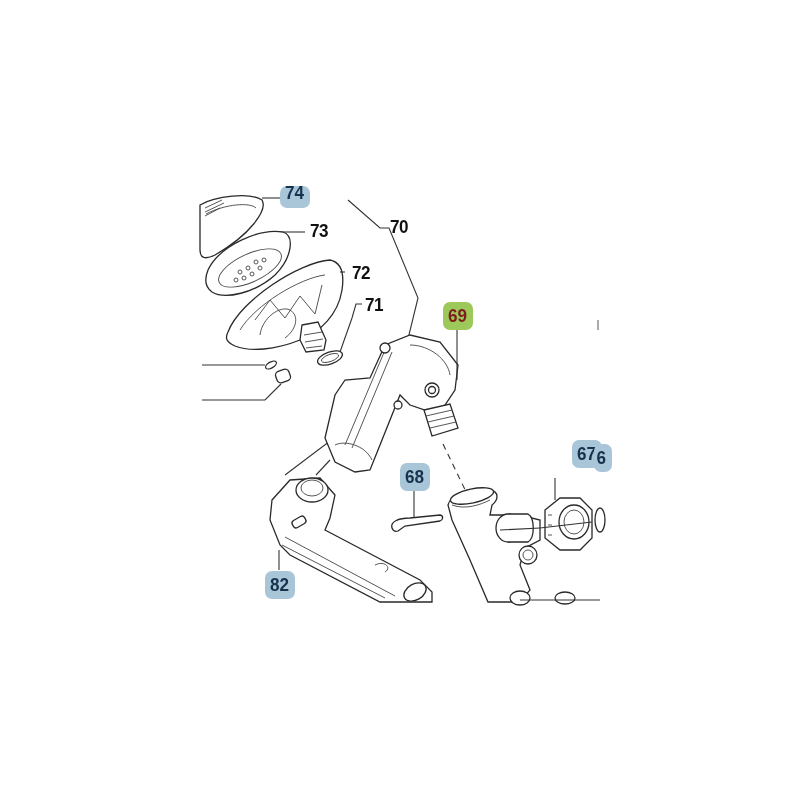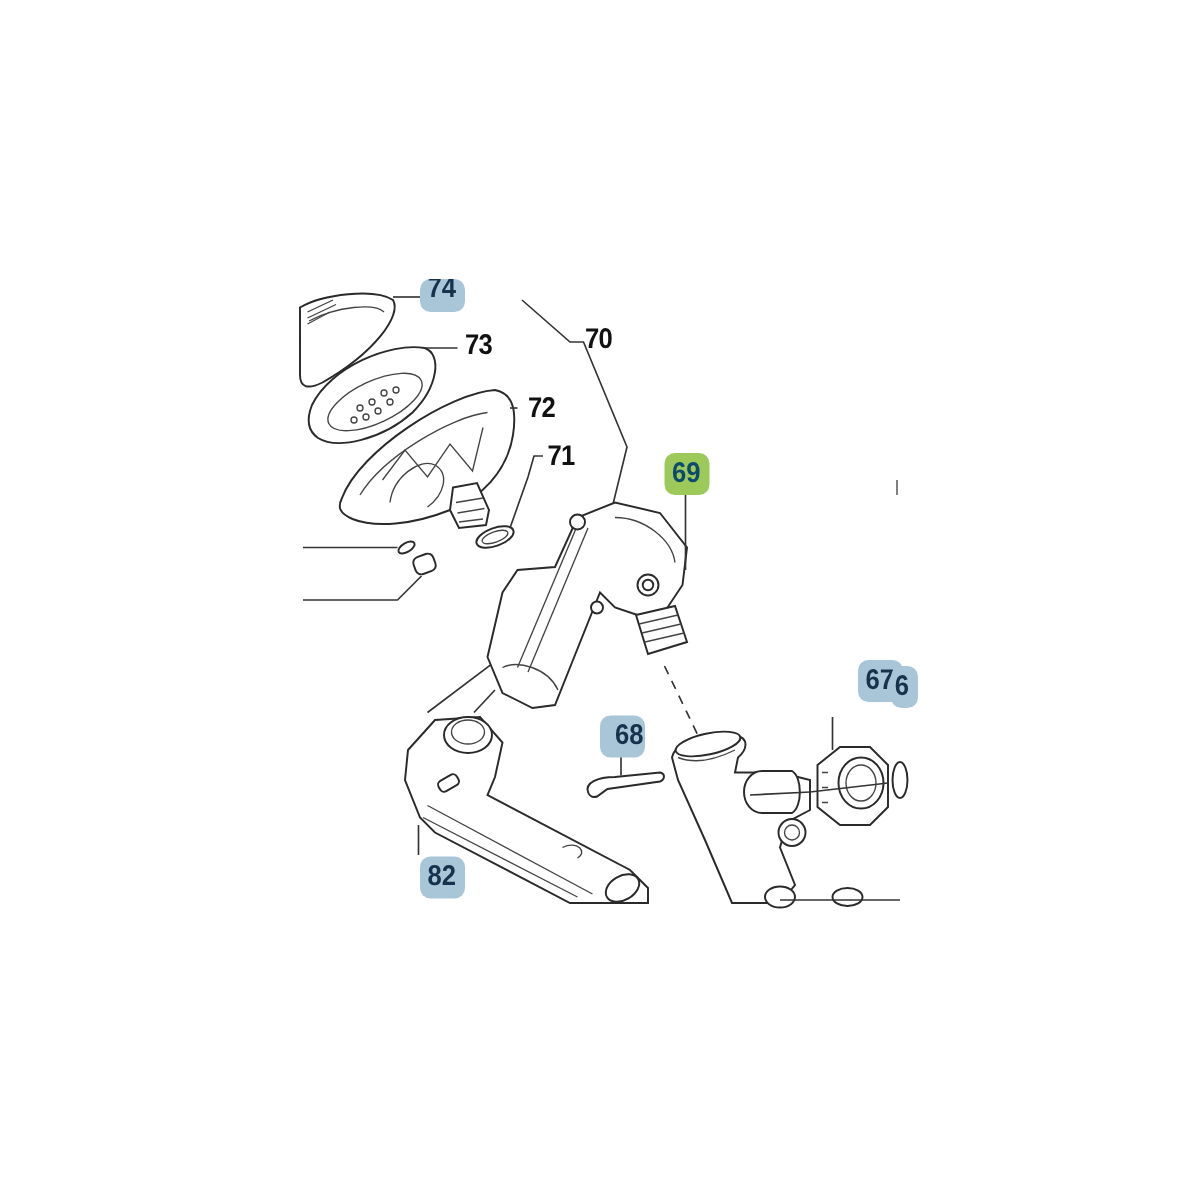--- a/index.html
+++ b/index.html
@@ -1,20 +1,20 @@
 <!DOCTYPE html>
 <html><head>
 <meta charset="utf-8">
 <style>
   html, body { margin:0; padding:0; background:#ffffff; }
   body { width:800px; height:800px; position:relative; overflow:hidden; font-family:"Liberation Sans", sans-serif; }
   #canvas { position:absolute; left:0; top:0; width:800px; height:644px; }
   .callout-label { position:absolute; font-family:"Liberation Sans", sans-serif; font-weight:bold; font-size:19px; color:#111; letter-spacing:-0.5px; transform:scaleX(0.9); transform-origin:left center; }
   .badge { position:absolute; height:28px; border-radius:7px; font-family:"Liberation Sans", sans-serif; font-weight:bold; font-size:19px; line-height:28px; text-align:center; color:#17324d; background:#a9c6d9; transform-origin:center; }
-  .badge.hl { background:#9cc95a; color:#0c4a6e; }
+  .badge.hl { background:#9cc95a; color:#7f1d1d; }
   .badge span { display:inline-block; transform:scaleX(0.9); }
   svg .ln { fill:none; stroke:#333; stroke-width:1.1; }
   svg .part { fill:#fff; stroke:#2a2a2a; stroke-width:1.3; }
   svg .inner { fill:none; stroke:#444; stroke-width:0.9; }
 </style>
 </head>
 <body>
 
 <div id="canvas">
   <svg width="800" height="800" viewBox="0 0 800 800">
@@ -129,17 +129,17 @@
     <path class="inner" d="M598,320 L598,330"></path>
   </svg>
 
   
   <div class="badge" style="left:280px;top:186px;width:30px;height:22px;line-height:14px;overflow:hidden;"><span>74</span></div>
   <div class="callout-label" style="left:310px;top:220px;">73</div>
   <div class="callout-label" style="left:352px;top:262px;">72</div>
   <div class="callout-label" style="left:365px;top:294px;">71</div>
   <div class="callout-label" style="left:390px;top:216px;">70</div>
   <div class="badge hl" style="left:443px;top:302px;width:30px;"><span>69</span></div>
-  <div class="badge" style="left:400px;top:477px;width:30px;text-align:right;"><span>68</span></div>
+  <div class="badge" style="left:400px;top:463px;width:30px;"><span>68</span></div>
   <div class="badge" style="left:572px;top:440px;width:30px;"><span>67</span></div>
   <div class="badge" style="left:594px;top:444px;width:16px;text-align:left;padding-left:2px;overflow:hidden;"><span>6</span></div>
-  <div class="badge" style="left:280px;top:571px;width:30px;"><span>82</span></div>
+  <div class="badge" style="left:265px;top:571px;width:30px;"><span>82</span></div>
 </div>
 
 </body></html>

